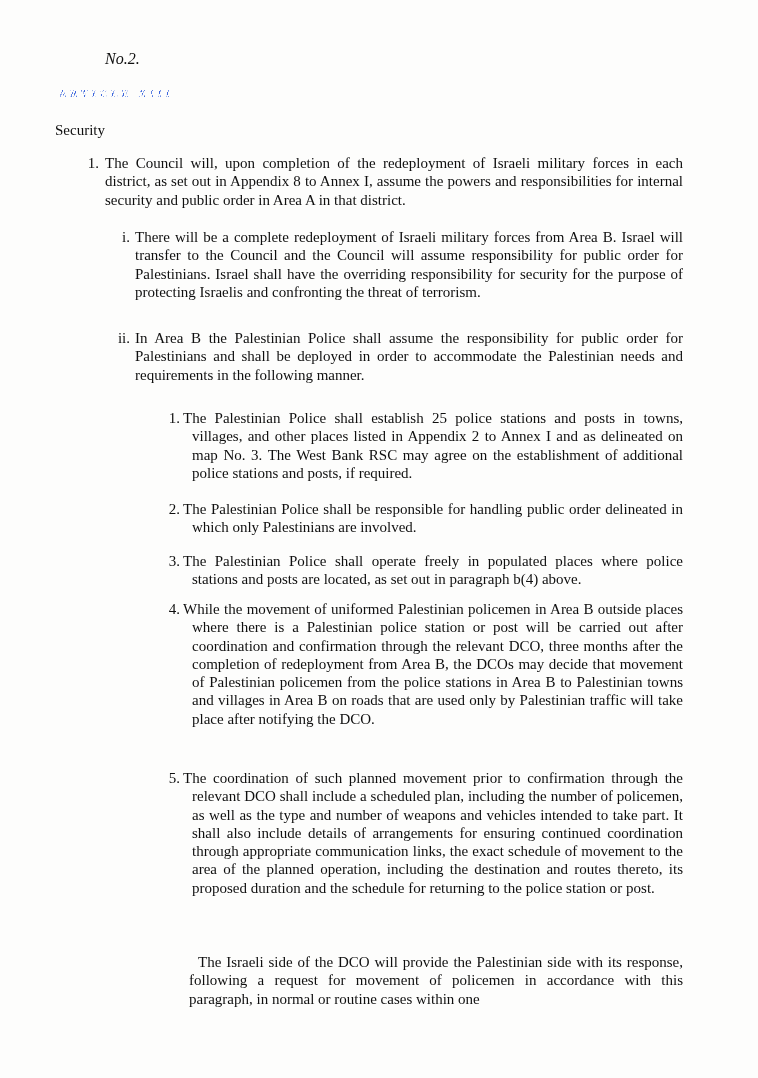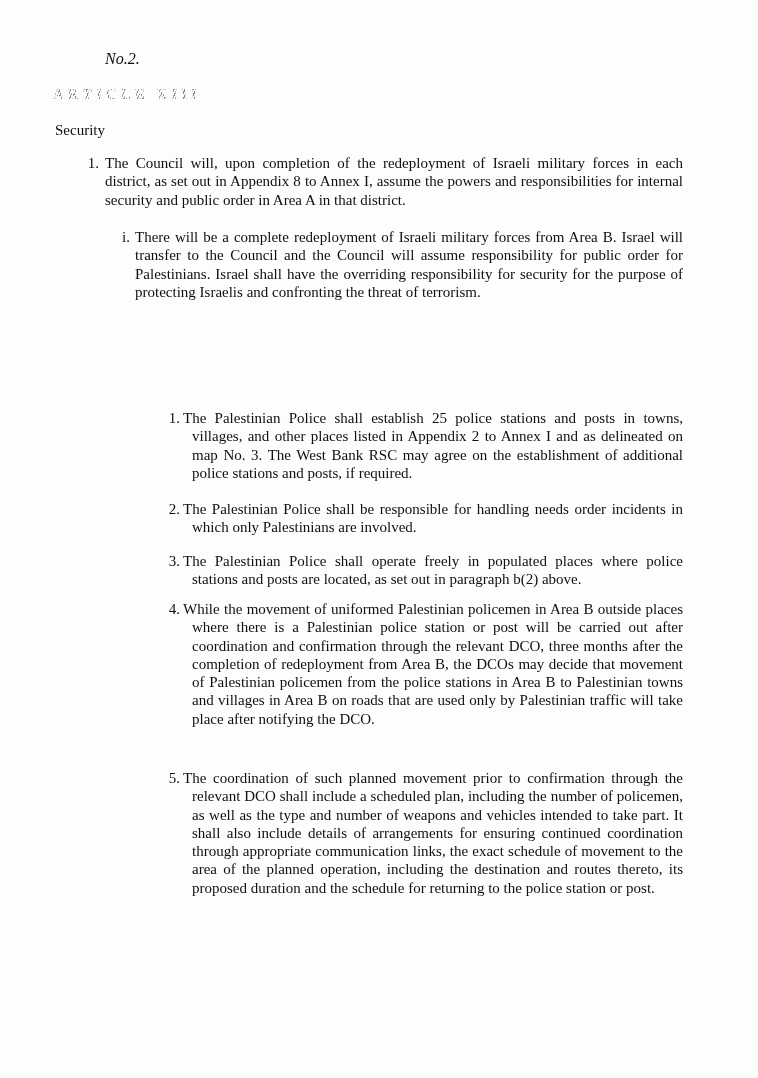--- a/index.html
+++ b/index.html
@@ -11,24 +11,24 @@
     background: #fdfdfc;
     color: #0f0f0f;
     font-family: "Liberation Serif", "DejaVu Serif", serif;
     font-size: 15px;
     line-height: 18.3px;
     overflow: hidden;
   }
   .abs { position: absolute; }
   .doc-number { left: 105px; top: 50px; font-size: 16px; font-style: italic; }
   .article-heading {
-    left: 53px; top: 85px;
-    font-size: 15px; font-weight: bold;
+    left: 59px; top: 85px;
+    font-size: 10px; font-weight: bold;
     letter-spacing: 4px;
-    color: #737373;
+    color: #1d4ed8;
     opacity: 0.85;
     
     -webkit-mask-image: repeating-linear-gradient(113deg, #000 0px, #000 1.1px, transparent 1.1px, transparent 2.5px);
             mask-image: repeating-linear-gradient(113deg, #000 0px, #000 1.1px, transparent 1.1px, transparent 2.5px);
   }
   .section-title { left: 55px; top: 121px; font-family: Liberation Serif, serif; }
   .para {
     position: absolute;
     text-align: justify;
   }
@@ -64,42 +64,47 @@
   <div class="para clause" style="top:154px">
     <span class="num">1.</span>
     <span>The Council will, upon completion of the redeployment of Israeli military forces in each district, as set out in Appendix 8 to Annex I, assume the powers and responsibilities for internal security and public order in Area A in that district.</span>
   </div>
 
   <div class="para roman" style="top:228px">
     <span class="num">i.</span>
     <span>There will be a complete redeployment of Israeli military forces from Area B. Israel will transfer to the Council and the Council will assume responsibility for public order for Palestinians. Israel shall have the overriding responsibility for security for the purpose of protecting Israelis and confronting the threat of terrorism.</span>
   </div>
 
+  <div class="para roman" style="top:329px">
+    <span class="num">ii.</span>
+    <span>In Area B the Palestinian Police shall assume the responsibility for public order for Palestinians and shall be deployed in order to accommodate the Palestinian needs and requirements in the following manner.</span>
+  </div>
 
   <div class="para sub" style="top:409px">
     <span class="num">1.</span>
     <span>The Palestinian Police shall establish 25 police stations and posts in towns, villages, and other places listed in Appendix 2 to Annex I and as delineated on map No. 3. The West Bank RSC may agree on the establishment of additional police stations and posts, if required.</span>
   </div>
 
   <div class="para sub" style="top:500px">
     <span class="num">2.</span>
-    <span>The Palestinian Police shall be responsible for handling needs order incidents in which only Palestinians are involved.</span>
+    <span>The Palestinian Police shall be responsible for handling public order delineated in which only Palestinians are involved.</span>
   </div>
 
   <div class="para sub" style="top:552px">
     <span class="num">3.</span>
-    <span>The Palestinian Police shall operate freely in populated places where police stations and posts are located, as set out in paragraph b(2) above.</span>
+    <span>The Palestinian Police shall operate freely in populated places where police stations and posts are located, as set out in paragraph b(4) above.</span>
   </div>
 
   <div class="para sub" style="top:600px">
     <span class="num">4.</span>
     <span>While the movement of uniformed Palestinian policemen in Area B outside places where there is a Palestinian police station or post will be carried out after coordination and confirmation through the relevant DCO, three months after the completion of redeployment from Area B, the DCOs may decide that movement of Palestinian policemen from the police stations in Area B to Palestinian towns and villages in Area B on roads that are used only by Palestinian traffic will take place after notifying the DCO.</span>
   </div>
 
   <div class="para sub" style="top:769px">
     <span class="num">5.</span>
     <span>The coordination of such planned movement prior to confirmation through the relevant DCO shall include a scheduled plan, including the number of policemen, as well as the type and number of weapons and vehicles intended to take part. It shall also include details of arrangements for ensuring continued coordination through appropriate communication links, the exact schedule of movement to the area of the planned operation, including the destination and routes thereto, its proposed duration and the schedule for returning to the police station or post.</span>
   </div>
 
+  <div class="para closing" style="top:953px">The Israeli side of the DCO will provide the Palestinian side with its response, following a request for movement of policemen in accordance with this paragraph, in normal or routine cases within one</div>
 
   <div class="abs page-number">15</div>
 
 </div>
 
 </body></html>

